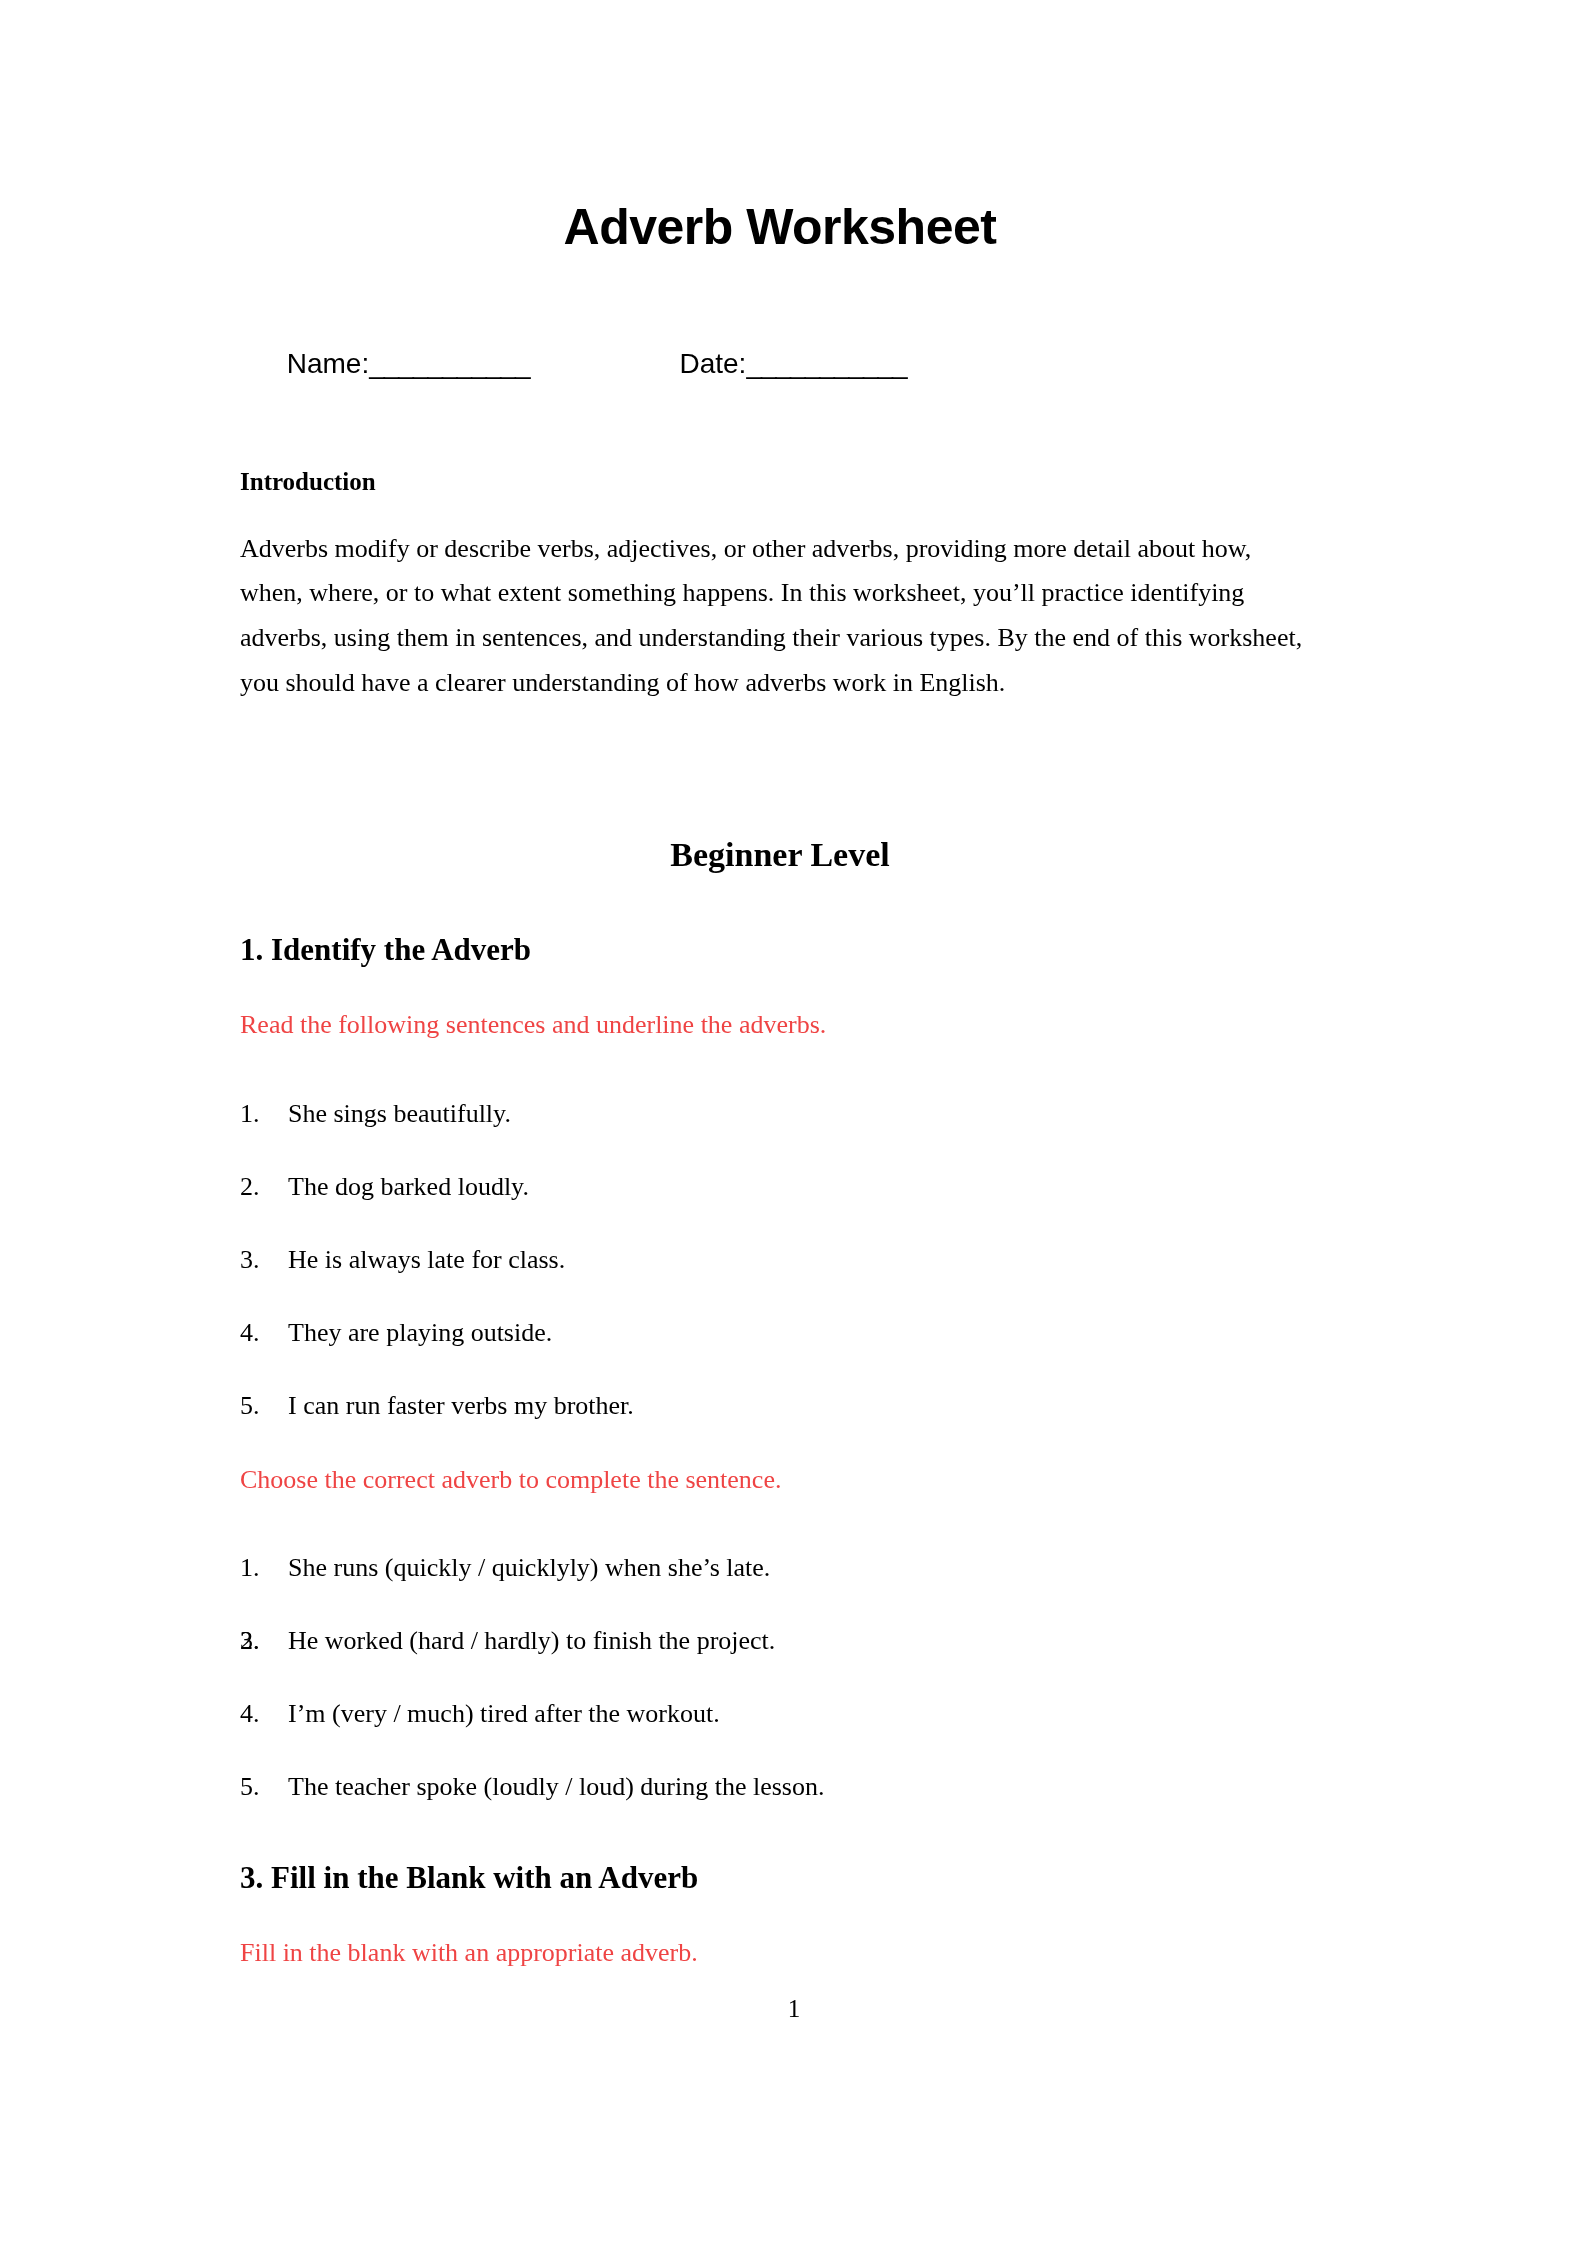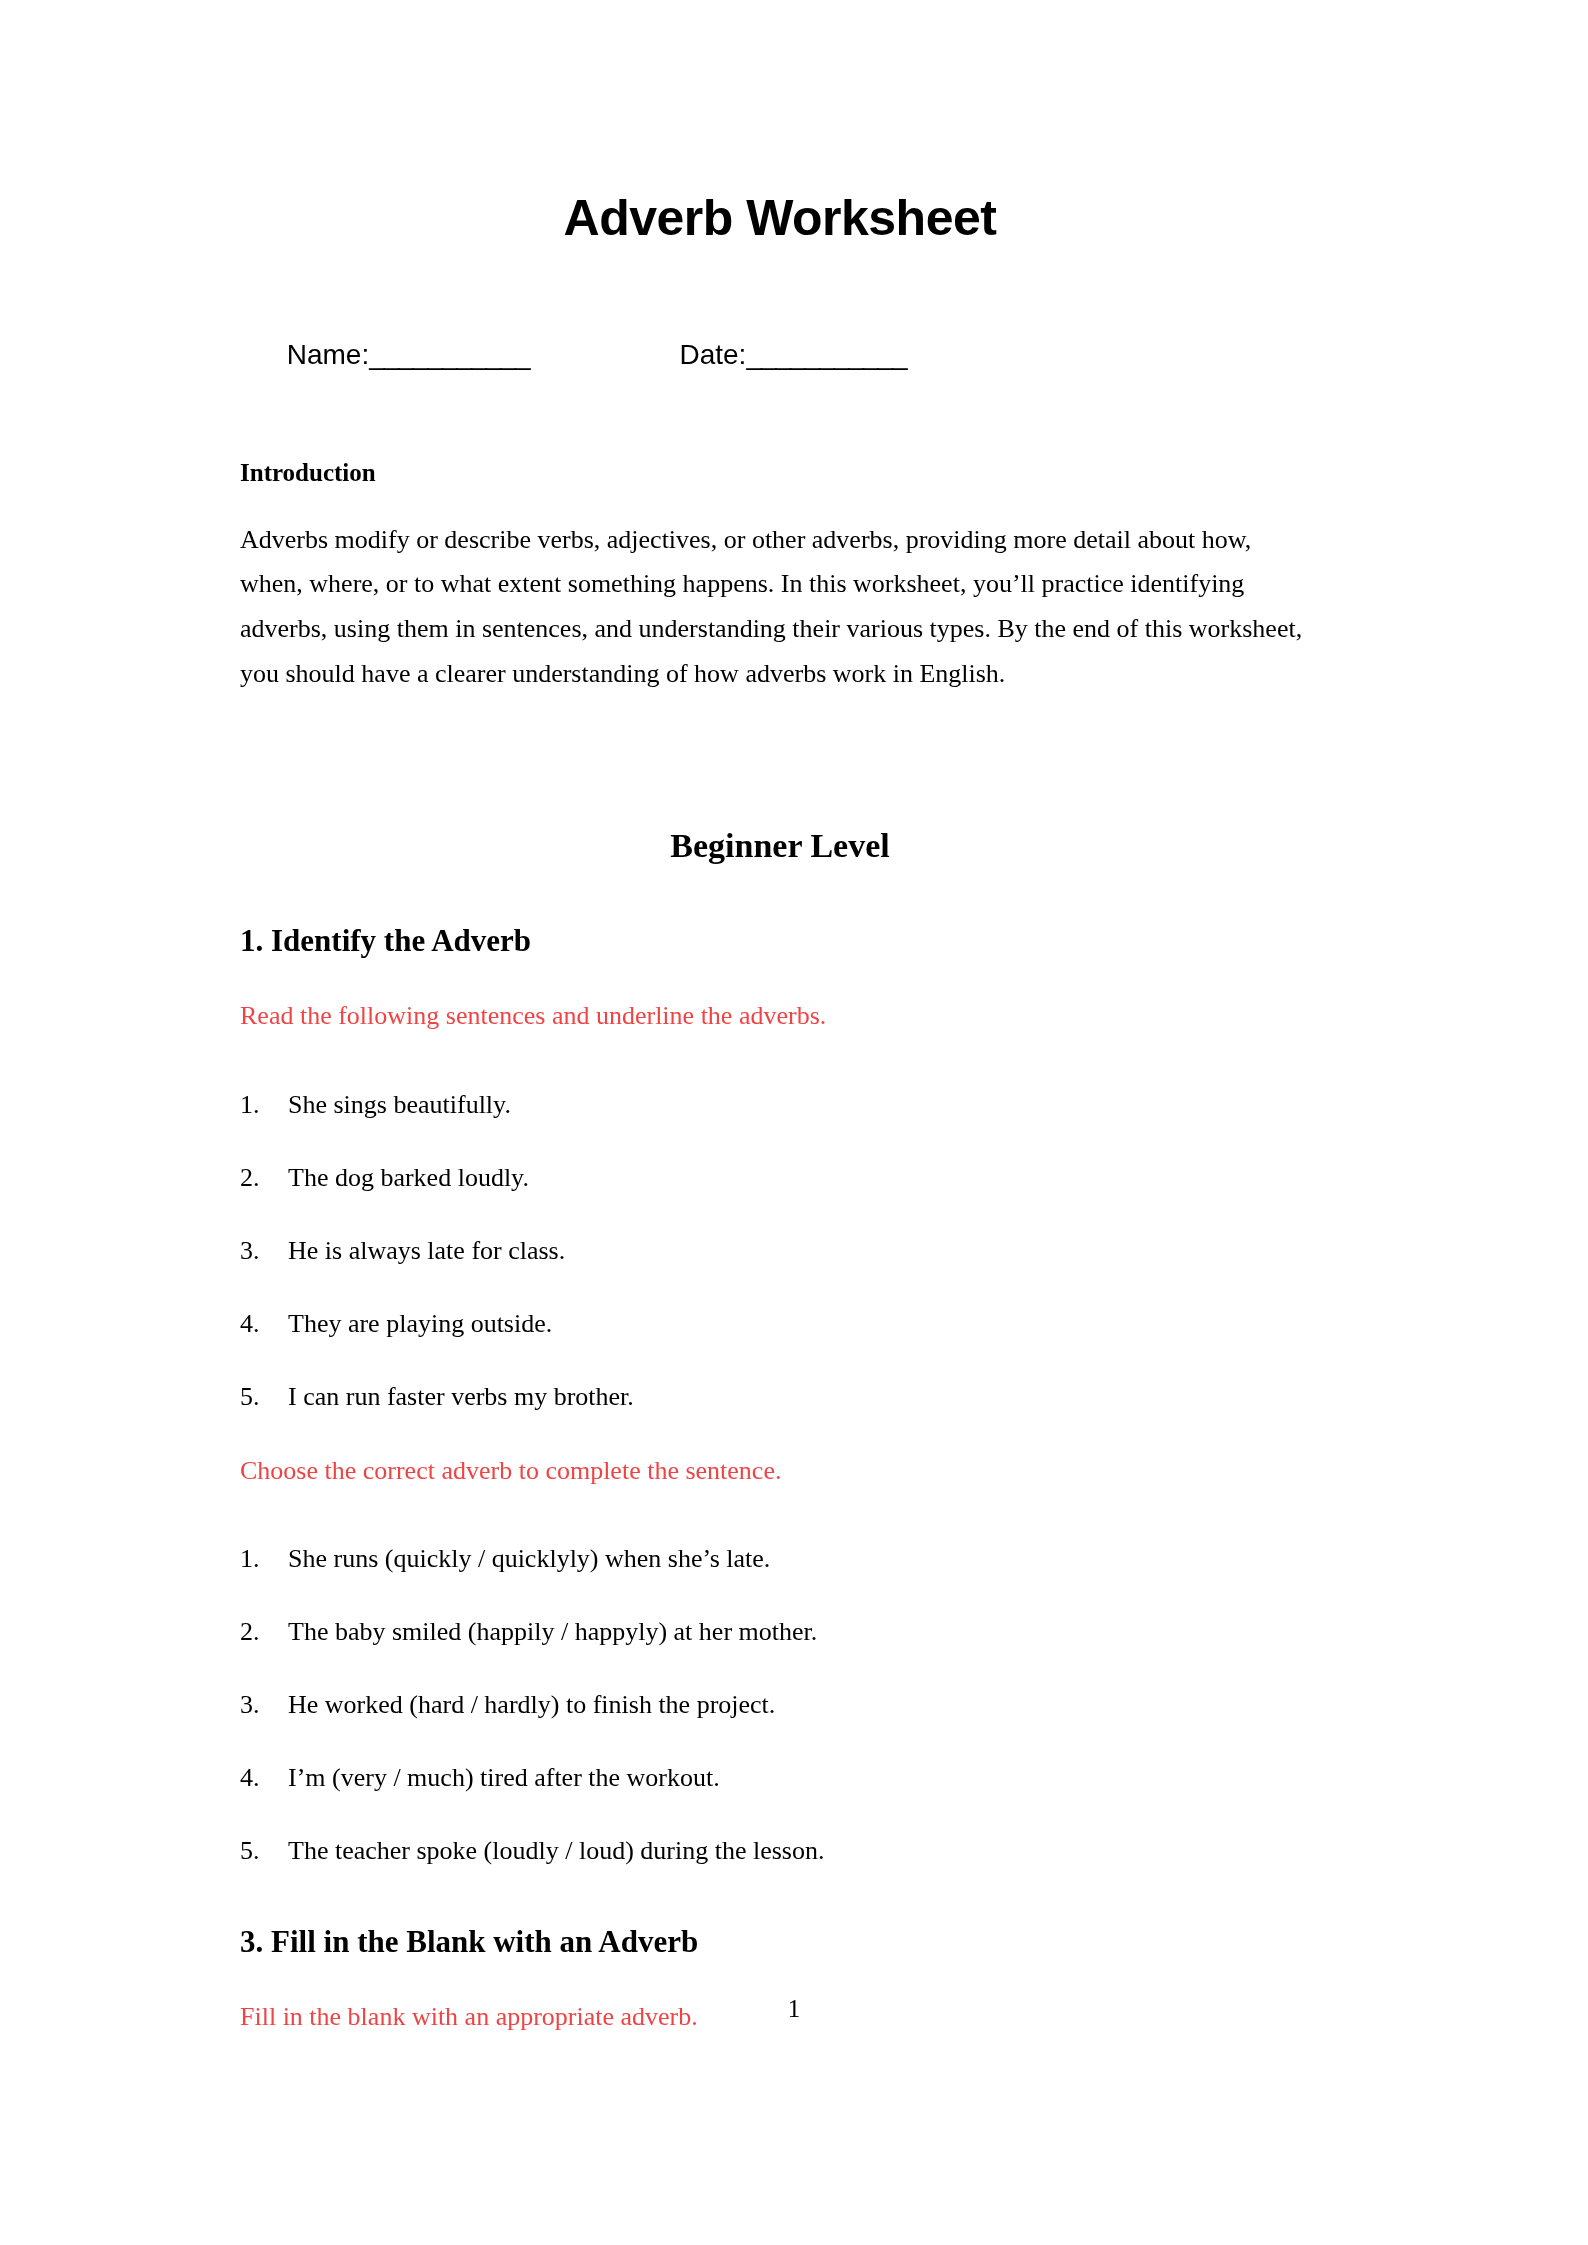--- a/index.html
+++ b/index.html
@@ -26,21 +26,21 @@
   }
 
   
   .doc-title {
     font-family: "Liberation Sans", sans-serif;
     font-weight: bold;
     font-size: 50px;
     line-height: 1.15;
     text-align: center;
     color: #000000;
-    margin: 0;
+    margin: 9px;
     padding-top: 190px;
     letter-spacing: -0.5px;
   }
 
   
   .namedate-row {
     font-family: "Liberation Sans", sans-serif;
     font-size: 28px;
     color: #000000;
     margin-top: 48px;
@@ -171,21 +171,21 @@
         <span class="q-num">5.</span><span>I can run faster verbs my brother.</span>
       </li>
     </ol>
 
     <p class="instruction">Choose the correct adverb to complete the sentence.</p>
     <ol class="q-list">
       <li>
         <span class="q-num">1.</span><span>She runs (quickly / quicklyly) when she’s late.</span>
       </li>
       <li>
-        <span class="q-num">2.</span><span>The baby smiled (happily / happyly) at her mother.</span>
+        <span class="q-num">2.</span>
       </li>
       <li>
         <span class="q-num">3.</span><span>He worked (hard / hardly) to finish the project.</span>
       </li>
       <li>
         <span class="q-num">4.</span><span>I’m (very / much) tired after the workout.</span>
       </li>
       <li>
         <span class="q-num">5.</span><span>The teacher spoke (loudly / loud) during the lesson.</span>
       </li>

